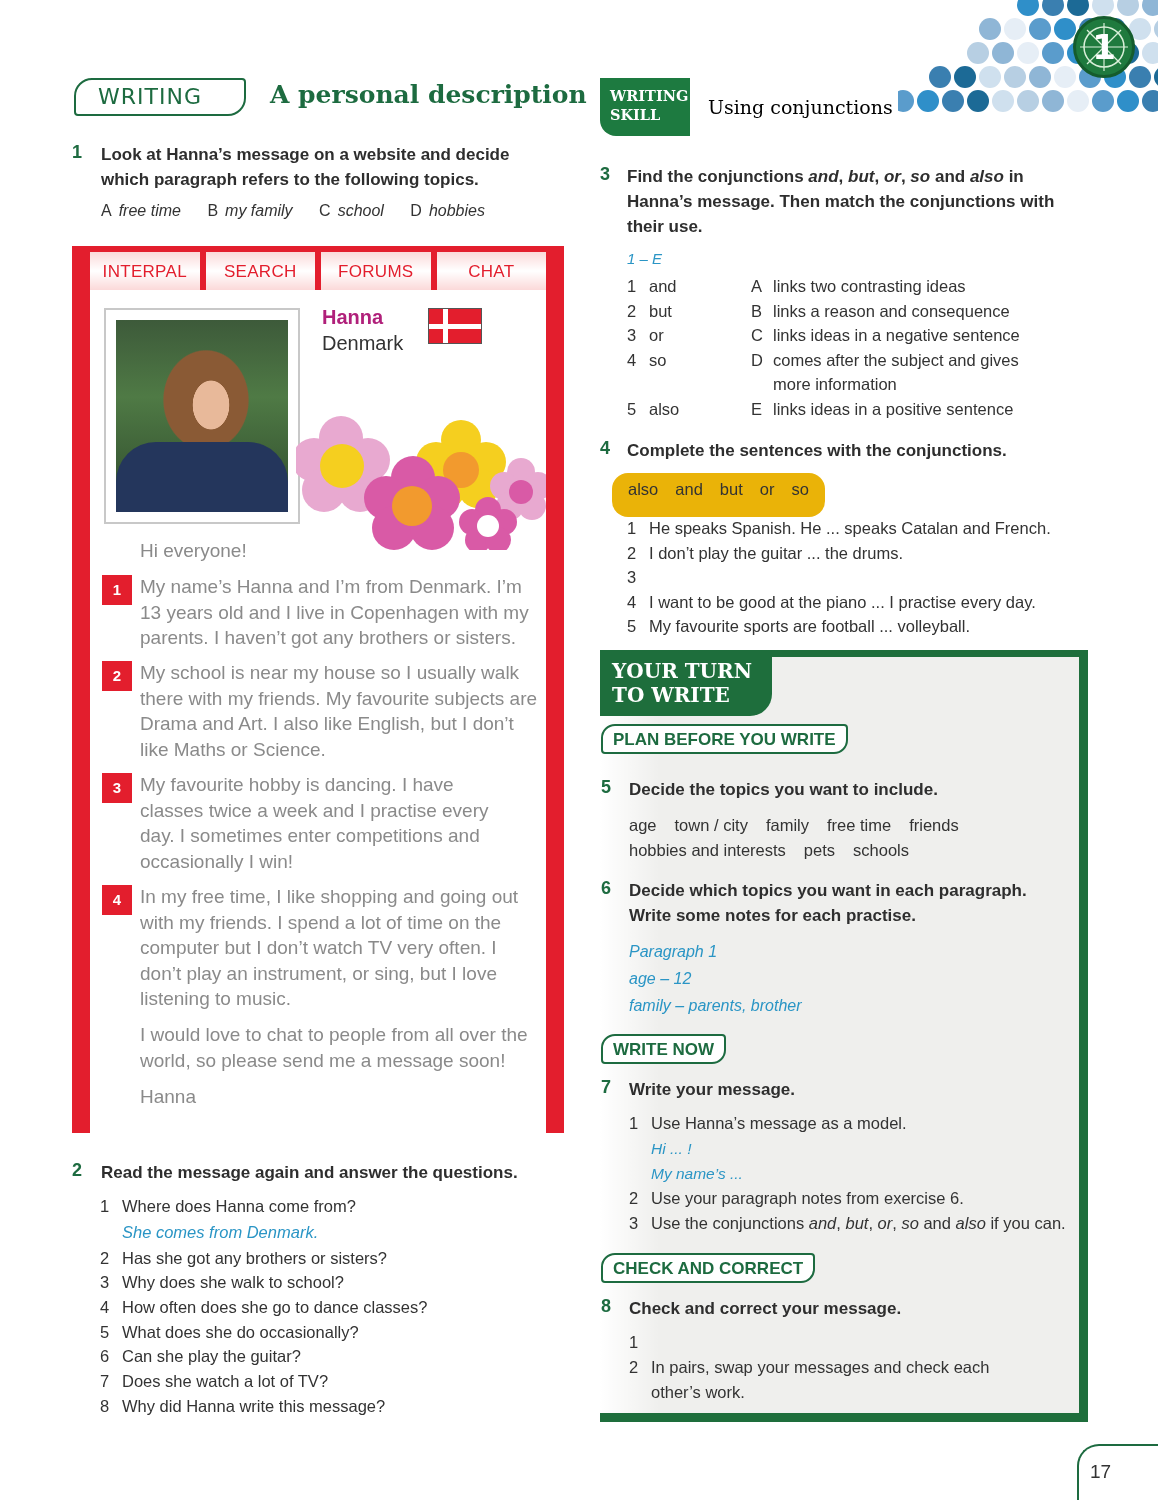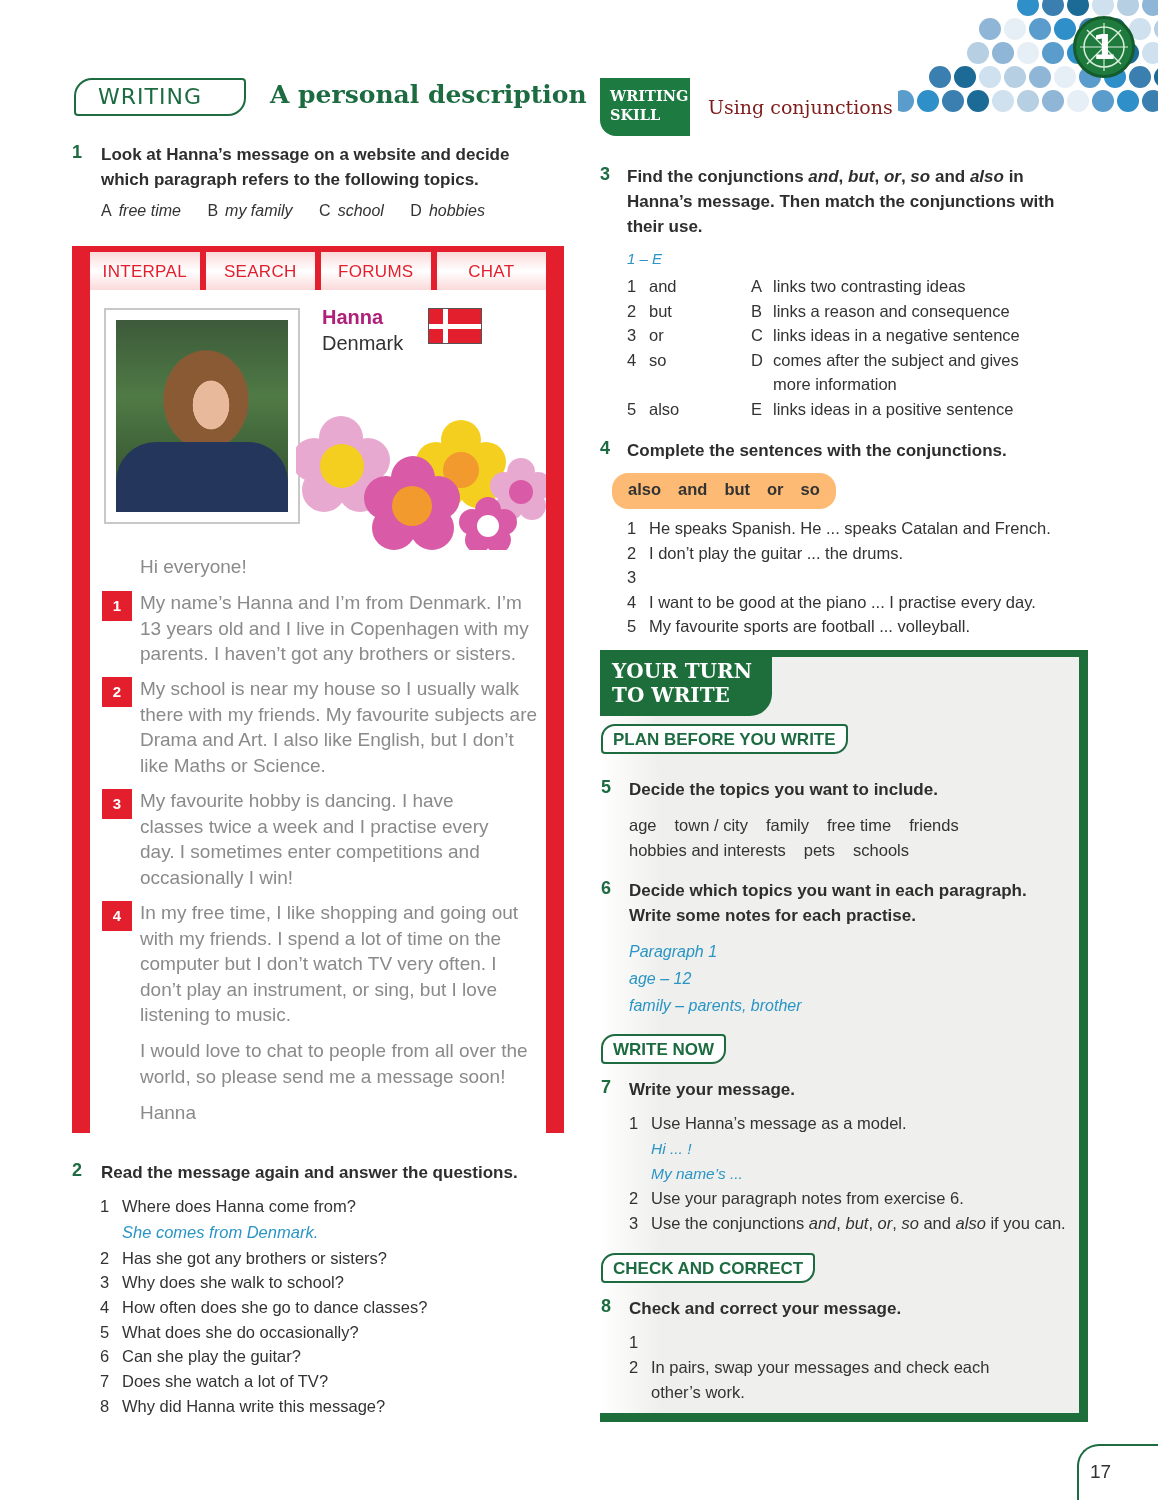--- a/index.html
+++ b/index.html
@@ -48,53 +48,53 @@
   .photo .jacket { position: absolute; left: 0; bottom: 0; width: 172px; height: 70px; background: #24365c; border-radius: 40px 40px 0 0; }
   .name { position: absolute; left: 232px; top: 16px; font-family: "Liberation Sans", sans-serif; font-weight: bold; font-size: 20px; color: #b0207a; }
   .country { position: absolute; left: 232px; top: 42px; font-family: "Liberation Sans", sans-serif; font-size: 20px; color: #333; }
   .flag { position: absolute; left: 338px; top: 18px; width: 54px; height: 36px; background: #e31e2d; border: 1.5px solid #555; }
   .flag::before { content: ""; position: absolute; left: 14px; top: 0; width: 5px; height: 100%; background: #fff; }
   .flag::after { content: ""; position: absolute; left: 0; top: 15px; width: 100%; height: 5px; background: #fff; }
 
   .flowers { position: absolute; left: 206px; top: 120px; width: 250px; height: 140px; }
 
   .msg { position: absolute; left: 50px; width: 400px; font-family: "Liberation Sans", sans-serif; font-size: 19px;
-    color: #8a8a8a; line-height: 25.5px; font-weight: 300; margin-top: 16px; }
+    color: #8a8a8a; line-height: 25.5px; font-weight: 300; }
   .para-badge { position: absolute; left: -38px; top: 1px; width: 30px; height: 30px; background: #e31e2d; color: #fff;
     font-family: "Liberation Sans", sans-serif; font-weight: bold; font-size: 15px; text-align: center; line-height: 30px; }
 
   .ex2 { left: 72px; top: 1160px; width: 480px; }
   .ex2 .ex-num { position: absolute; left: 0; top: 0; }
   .ex2 .ex-instr { position: absolute; left: 29px; top: 0; white-space: nowrap; }
   .qlist { position: absolute; left: 28px; top: 34px; font-family: "Liberation Sans", sans-serif; font-size: 16.5px; color: #333; }
   .qrow { display: flex; height: 24.7px; line-height: 24.7px; white-space: nowrap; }
   .qrow .n { width: 22px; }
   .answer { color: #2a95c5; font-style: italic; padding-left: 22px; height: 27px; line-height: 27px; }
 
   
   .skill-box { left: 600px; top: 78px; width: 90px; height: 58px; background: #1d7a40; color: #fff;
     font-family: "DejaVu Serif", serif; font-weight: bold; font-size: 14.5px; line-height: 19px; padding: 8px 0 0 10px;
     border-radius: 0 0 0 16px; }
-  .skill-title { left: 708px; top: 96px; font-family: "DejaVu Serif", serif; font-size: 19px; color: #7f1d1d; }
+  .skill-title { left: 708px; top: 96px; font-family: "DejaVu Serif", serif; font-size: 19px; color: #000000; }
 
   .ex3 { left: 600px; top: 164px; width: 470px; }
   .ex3 .ex-num, .ex4 .ex-num, .rx .ex-num { position: absolute; left: 0; top: 0; }
   .ex3 .ex-instr { position: absolute; left: 27px; top: 0; width: 440px; }
   .ex3-example { position: absolute; left: 27px; top: 86px; color: #2a95c5; font-style: italic; font-family: "Liberation Sans", sans-serif; font-size: 15px; }
   .match { position: absolute; left: 27px; top: 110px; font-family: "Liberation Sans", sans-serif; font-size: 16.5px; color: #333; }
   .mrow { position: relative; height: 24.5px; line-height: 24.5px; white-space: nowrap; }
   .mrow .n { position: absolute; left: 0; width: 20px; }
   .mrow .w { position: absolute; left: 22px; }
   .mrow .L { position: absolute; left: 124px; }
   .mrow .d { position: absolute; left: 146px; }
 
   .ex4 { left: 600px; top: 438px; width: 470px; }
   .ex4 .ex-instr { position: absolute; left: 27px; top: 0; white-space: nowrap; }
-  .wordbox { position: absolute; left: 12px; top: 35px; height: 36px; padding: 0 16px; background: #fdba74;
-    border-radius: 16px; font-family: "Liberation Sans", sans-serif; font-size: 16.5px; color: #333; line-height: 32px; white-space: nowrap; font-weight: bold; }
+  .wordbox { position: absolute; left: 12px; top: 35px; height: 44px; padding: 0 16px; background: #eab308;
+    border-radius: 16px; font-family: "Liberation Sans", sans-serif; font-size: 16.5px; color: #333; line-height: 32px; white-space: nowrap; }
   .wordbox span { margin-right: 17px; }
   .wordbox span:last-child { margin-right: 0; }
   .slist { position: absolute; left: 27px; top: 78px; font-family: "Liberation Sans", sans-serif; font-size: 16.5px; color: #333; }
   .srow { display: flex; height: 24.6px; line-height: 24.6px; white-space: nowrap; }
   .srow .n { width: 22px; }
 
   
   .panel { left: 600px; top: 650px; width: 488px; height: 772px; background: #efefed;
     border-top: 7px solid #1e6e3c; border-right: 9px solid #1e6e3c; border-bottom: 9px solid #1e6e3c; }
   .panel::before { content: ""; position: absolute; left: 0; top: 0; width: 60px; height: 100%;

